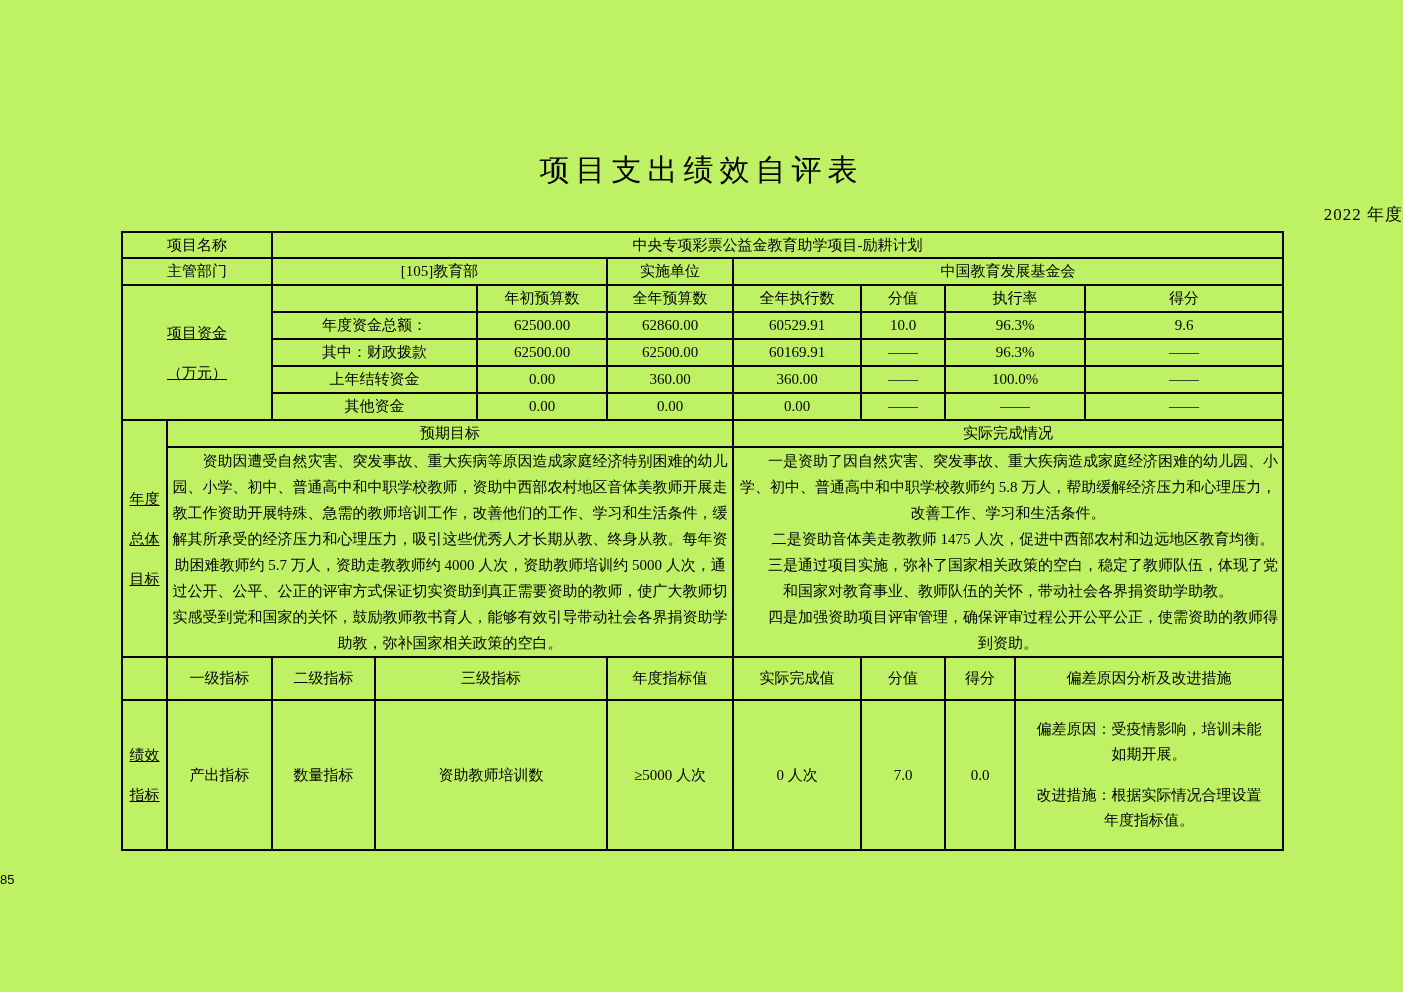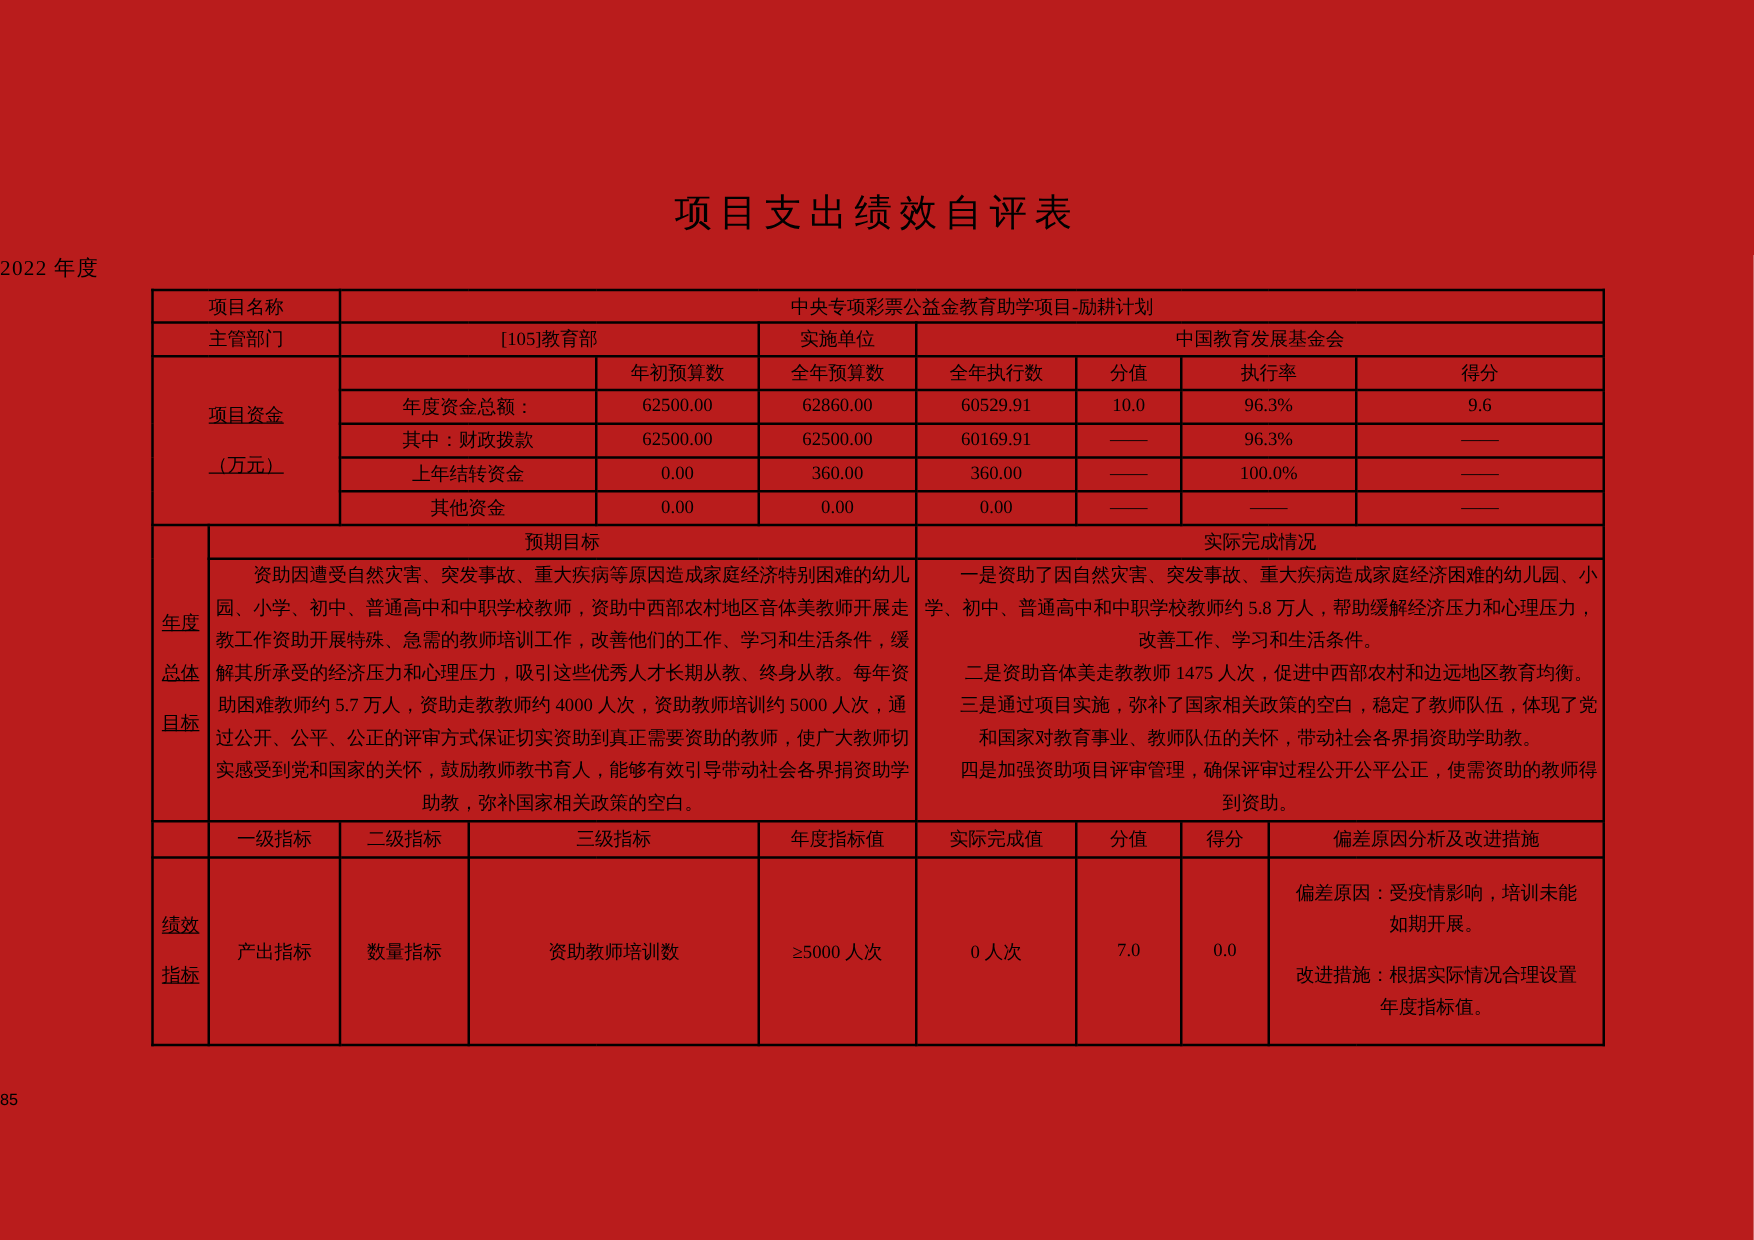--- a/index.html
+++ b/index.html
@@ -3,46 +3,46 @@
 <meta charset="utf-8">
 <style>
   * { box-sizing: border-box; }
   html, body { margin: 0; padding: 0; }
   body {
     width: 1403px; height: 992px;
     background: #ffffff;
     color: #000;
     font-family: "Liberation Serif", "DejaVu Serif", serif;
   }
-  .sheet { position: relative; width: 1403px; height: 992px; background: #b91c1c; overflow: hidden; }
+  .sheet { position: relative; width: 1403px; height: 992px; background: #bef264; overflow: hidden; }
 
   .doc-title {
     position: absolute; top: 150px; left: 0; width: 100%;
     text-align: center; font-size: 30px; letter-spacing: 6px; font-weight: 400;
   }
   .doc-subtitle {
     position: absolute; top: 203px; left: 0; width: 100%;
-    text-align: left; font-size: 17px; letter-spacing: 1px;
+    text-align: right; font-size: 17px; letter-spacing: 1px;
   }
 
   table.selfeval {
     position: absolute; left: 121px; top: 231px; width: 1161px;
     border-collapse: collapse; table-layout: fixed;
     font-size: 15px;
   }
   table.selfeval td {
     border: 2px solid #000;
     padding: 0 4px;
     text-align: center;
     vertical-align: middle;
     overflow: hidden;
   }
   tr.r26 { height: 26px; padding-left: 33px; }
   tr.r27 { height: 27px; }
-  tr.r43 { height: 29px; }
+  tr.r43 { height: 43px; }
   tr.r104 { height: 104px; }
 
   td.num { text-align: right; padding-right: 12px; }
   td.cell-left { text-align: left; padding-left: 10px; border-radius: 16px; }
 
   td.goaltext {
     vertical-align: top;
     text-align: justify;
     padding: 5px 11px 4px 11px;
     line-height: 26px;

